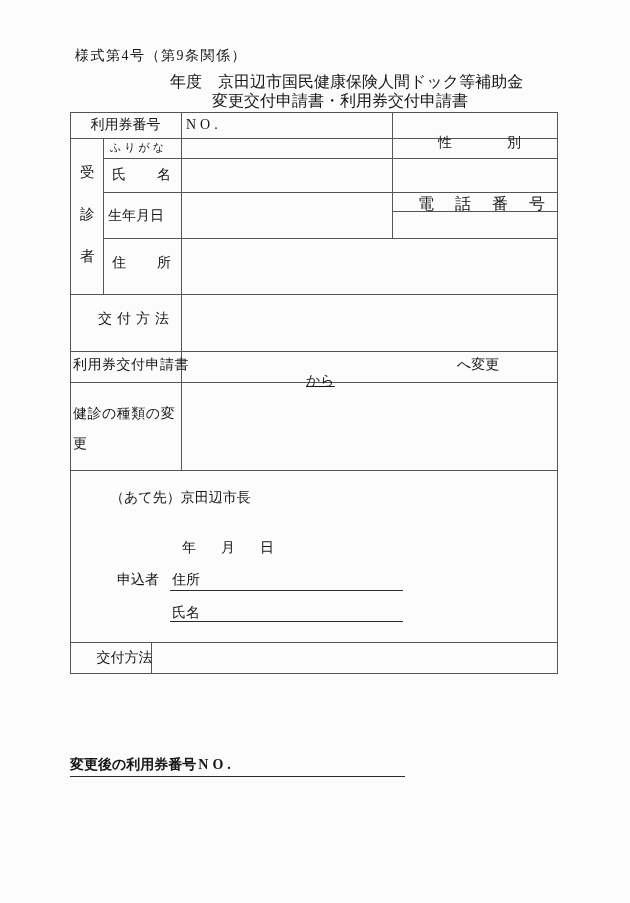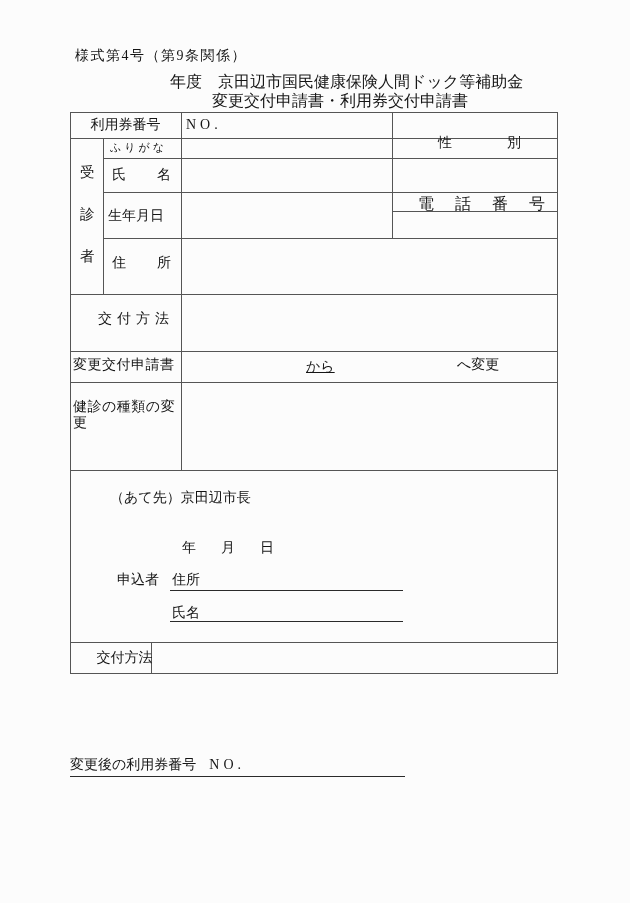--- a/index.html
+++ b/index.html
@@ -12,40 +12,40 @@
     position:relative;width:630px;height:903px;overflow:hidden;
     color:#151515;
   }
   .t{
     position:absolute;font-size:14px;line-height:1;white-space:nowrap;color:#151515;
   }
   .ln{position:absolute;background:#555;}
   .flexc{display:flex;align-items:center;justify-content:center;}
   .cellbox{position:absolute;}
   .wrap2{
-    white-space:normal;width:106px;line-height:16px;letter-spacing:.5px;
+    white-space:normal;width:106px;line-height:30px;letter-spacing:.5px;
   }
   .receptionbox{
     position:absolute;left:447px;top:688px;width:110px;height:85px;
     border:1px solid #777;background:transparent;
     display:flex;justify-content:center;align-items:flex-start;
     padding-top:9px;box-sizing:border-box;
   }
   .uline{position:absolute;height:1px;background:#2a2a2a;}
   .ls1{letter-spacing:1.5px;}
   .ls3{letter-spacing:3px;}
   .ls4{letter-spacing:4px;}
   .ls5{letter-spacing:5px;}
   .ls21{letter-spacing:21px;}
   .ls25{letter-spacing:25px;}
   .ls31{letter-spacing:31px;}
   .ls55{letter-spacing:55px;}
   .fs13{font-size:11px;}
   .fs135{font-size:16px;}
-  .newticket{display:flex;gap:13px;}
+  .newticket{display:flex;gap:2px;font-weight:bold;}
 </style>
 </head>
 <body>
 
 <div class="page">
 
   <div class="t ls1" style="left:75px;top:49px;">様式第4号（第9条関係）</div>
   <div class="t fs135" style="left:170px;top:74px;">年度　京田辺市国民健康保険人間ドック等補助金</div>
   <div class="t fs135" style="left:212px;top:93px;">変更交付申請書・利用券交付申請書</div>
 
@@ -93,22 +93,22 @@
 
   <div class="t fs135 ls21" style="left:418px;top:196px;">電話番号</div>
   <div class="cellbox" style="left:393px;top:212px;width:164px;height:26px;"></div>
 
   <div class="t ls31" style="left:112px;top:256px;">住所</div>
   <div class="cellbox" style="left:182px;top:239px;width:375px;height:55px;"></div>
 
   <div class="t ls5" style="left:98px;top:312px;">交付方法</div>
   <div class="cellbox" style="left:182px;top:295px;width:375px;height:56px;"></div>
 
-  <div class="t" style="left:73px;top:358px;letter-spacing:.5px;">変更交付申請書</div>
-  <div class="t" style="left:306px;top:360px;text-decoration:underline;">から</div>
+  <div class="t" style="left:73px;top:358px;letter-spacing:.5px;">利用券交付申請書</div>
+  <div class="t" style="left:306px;top:374px;text-decoration:underline;">から</div>
   <div class="t" style="left:457px;top:358px;">へ変更</div>
 
   <div class="t wrap2" style="left:73px;top:399px;">健診の種類の変更</div>
   <div class="cellbox" style="left:182px;top:383px;width:375px;height:87px;"></div>
 
   <div class="t" style="left:110px;top:491px;">（あて先）京田辺市長</div>
   <div class="t ls25" style="left:182px;top:541px;">年月日</div>
 
   <div class="t" style="left:117px;top:573px;">申込者</div>
   <div class="t" style="left:172px;top:573px;">住所</div>

